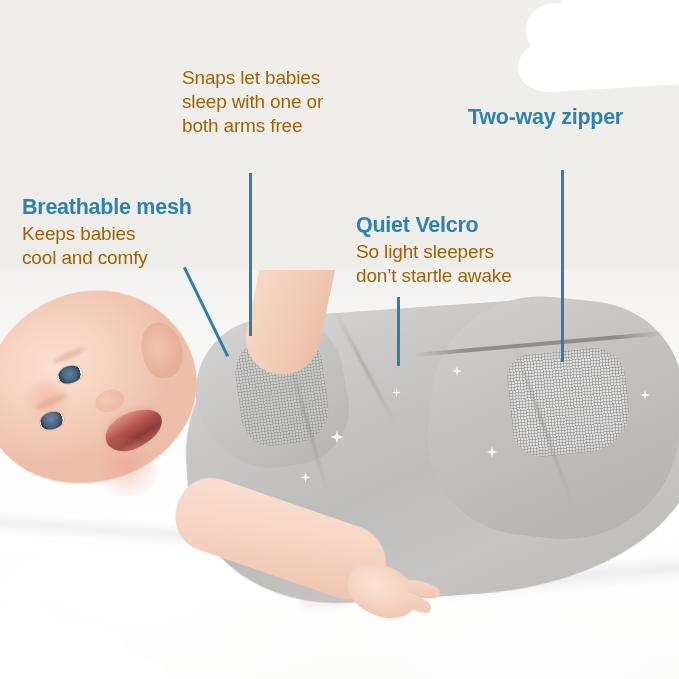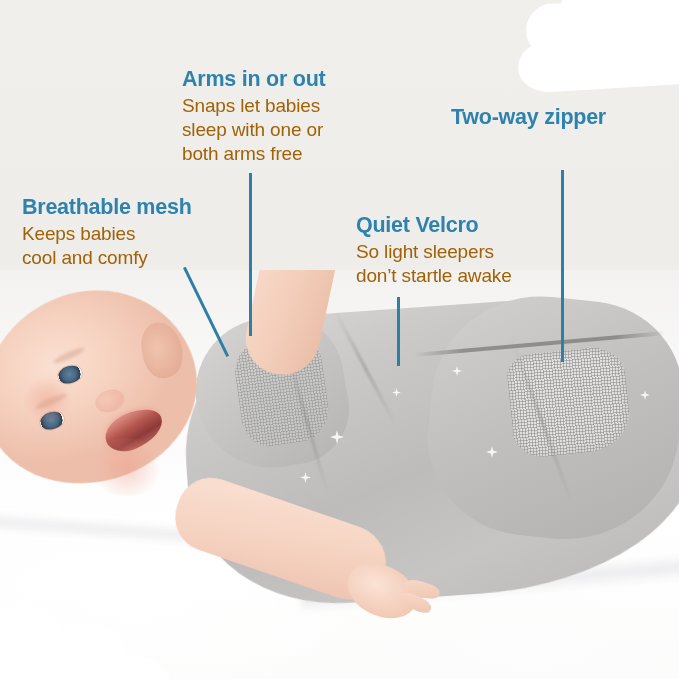--- a/index.html
+++ b/index.html
@@ -240,21 +240,21 @@
     font-weight: normal;
     font-size: 19px;
     line-height: 24px;
     color: #a16207;
     letter-spacing: -0.15px;
     margin: 0;
     white-space: pre-line;
   }
 
   .c-arms  { left: 182px; top: 66px;  }
-  .c-zip   { left: 451px; top: 104px; }
+  .c-zip   { left: 468px; top: 104px; }
   .c-mesh  { left: 22px;  top: 194px; }
   .c-velcro{ left: 356px; top: 212px; }
 </style>
 </head>
 <body>
 
 <div id="infographic">
 
   <div class="bg-wash"></div>
 
@@ -313,21 +313,20 @@
 
   <div class="leader" style="left:249px; top:173px; width:3px; height:163px;"></div>
 
   <div class="leader" style="left:561px; top:170px; width:3px; height:192px;"></div>
 
   <div class="leader" style="left:183px; top:268px; width:3px; height:99px; transform-origin:top left; transform:rotate(-26deg);"></div>
 
   <div class="leader" style="left:397px; top:297px; width:3px; height:69px;"></div>
 
   <div class="callout c-arms">
-    <p class="callout-title">Arms in or out</p>
     <p class="callout-body">Snaps let babies
 sleep with one or
 both arms free</p>
   </div>
 
   <div class="callout c-zip">
     <p class="callout-title">Two-way zipper</p>
   </div>
 
   <div class="callout c-mesh">

